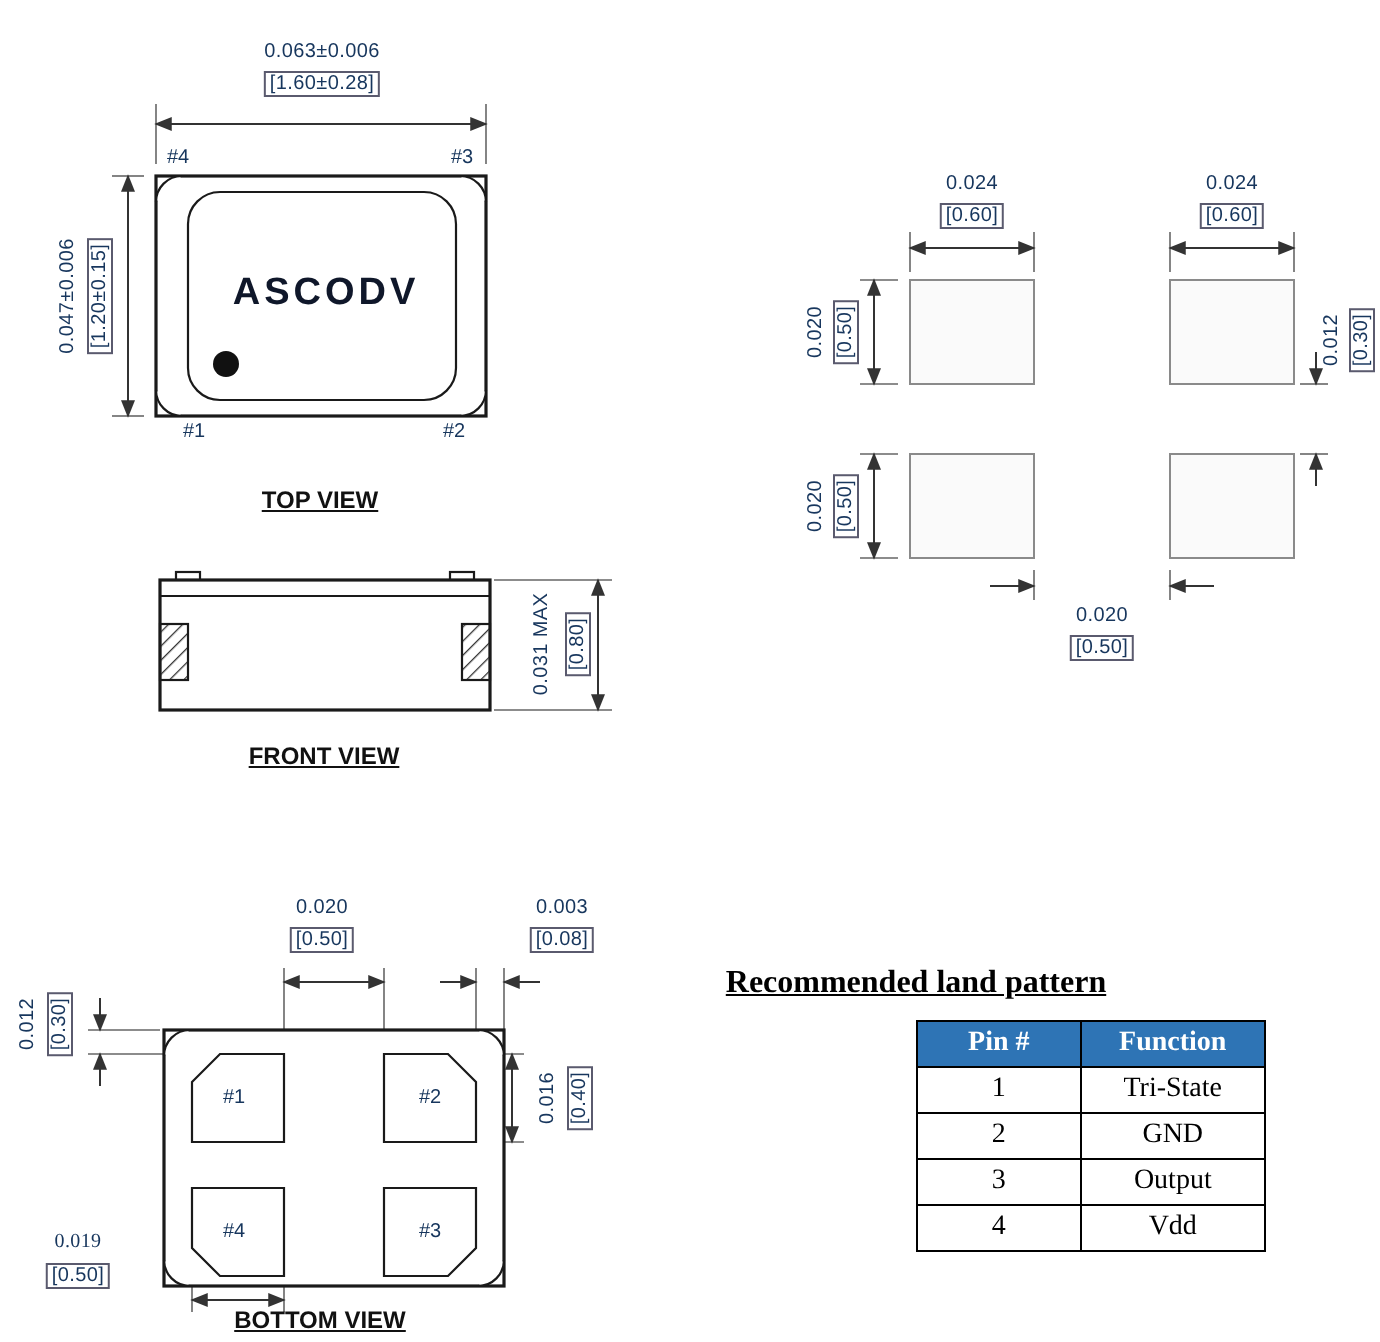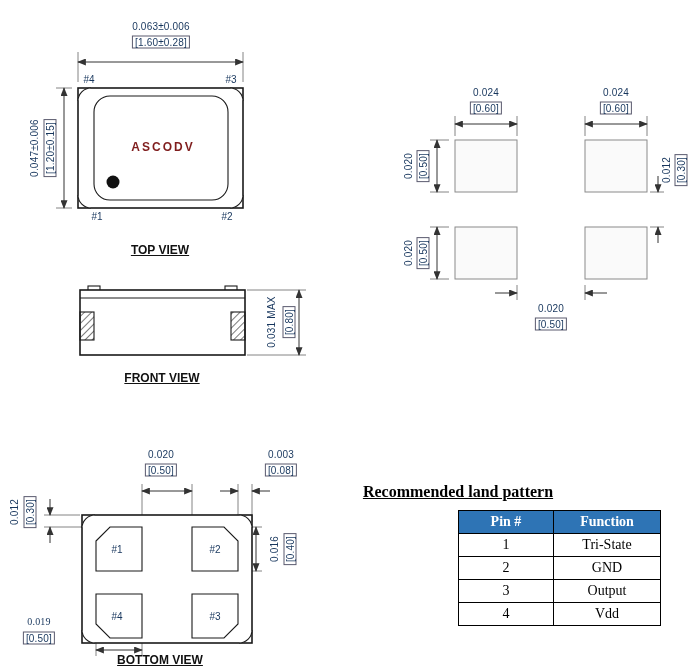--- a/index.html
+++ b/index.html
@@ -12,27 +12,27 @@
   svg .dml  { stroke:#333; stroke-width:1; fill:none; }
   svg .body { fill:#ffffff; stroke:#1a1a1a; stroke-width:1.6; }
   svg .thin { fill:#ffffff; stroke:#1a1a1a; stroke-width:1.1; }
   svg .pad  { fill:#fafafa; stroke:#8a8a8a; stroke-width:1; }
 
   .txt { position:absolute; white-space:nowrap; transform:translate(-50%,-50%); }
   .dim { font-size:10px; color:var(--dim-text,#17365D); letter-spacing:0.2px; }
   .dim.rot { transform:translate(-50%,-50%) rotate(-90deg); }
   .dim.box { border:1px solid #5a5a6e; padding:0 2px; background:#fff; }
   .pinlbl { font-size:10px; color:var(--dim-text,#17365D); }
-  .marking { font-size:12px; font-weight:600; letter-spacing:2px; color:#7f1d1d; }
+  .marking { font-size:19px; font-weight:600; letter-spacing:2px; color:#0f172a; }
   .view-title { font-size:12px; font-weight:bold; text-decoration:underline; color:#111; }
   .note { font-family:"Liberation Serif", serif; font-size:14px; font-weight:bold; color:#000; }
   .heading { font-family:"Liberation Serif", serif; font-size:16px; font-weight:bold; text-decoration:underline; color:#000; }
 
   table.pin-table {
-    position:absolute; left:458px; top:510px; width:203px;
+    position:absolute; left:458px; top:510px; width:175px;
     border-collapse:collapse; font-family:"Liberation Serif", serif; font-size:14px; color:#000;
   }
   table.pin-table th, table.pin-table td {
     border:1px solid #000; text-align:center; padding:2px 6px; height:18px;
   }
   table.pin-table th {
     background:var(--table-header-bg,#2E74B5); color:var(--table-header-text,#fff); font-weight:bold;
   }
   table.pin-table th:first-child, table.pin-table td:first-child { width:47%; }
 </style>

